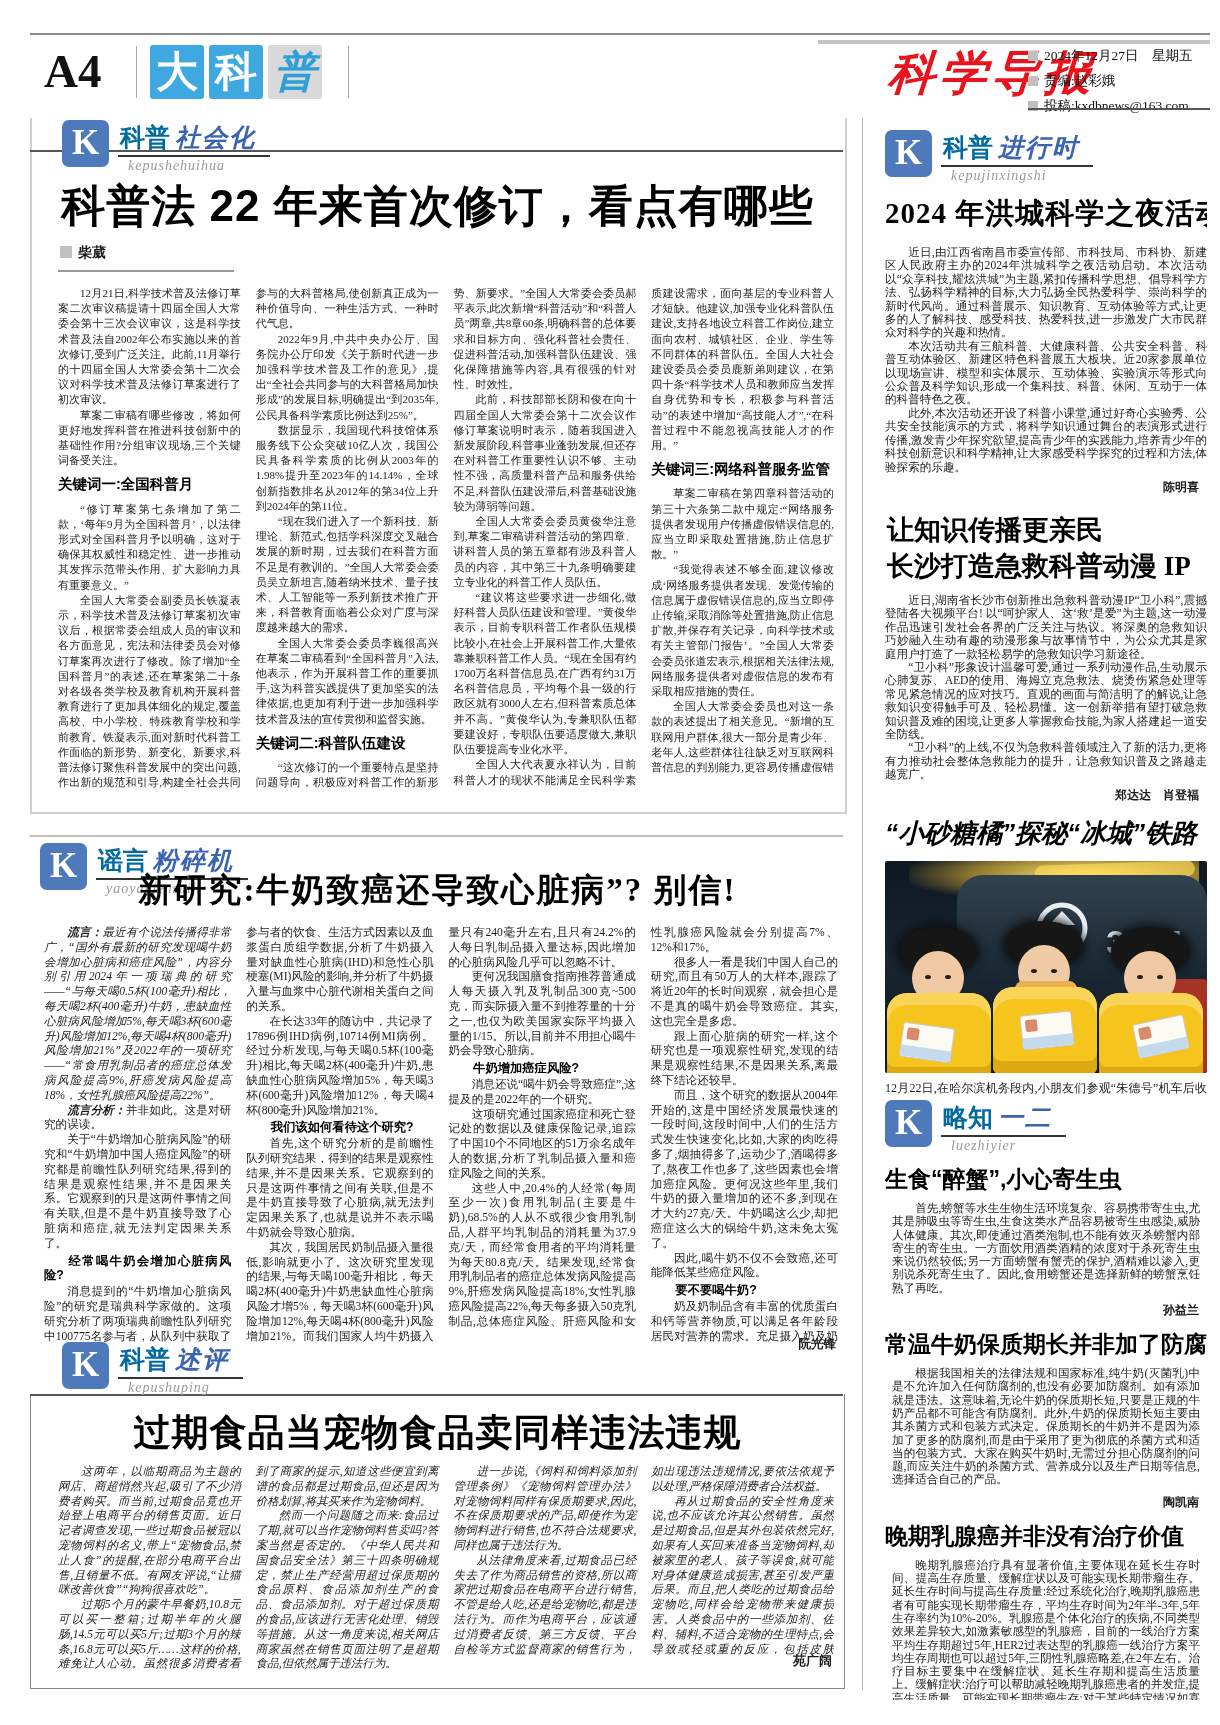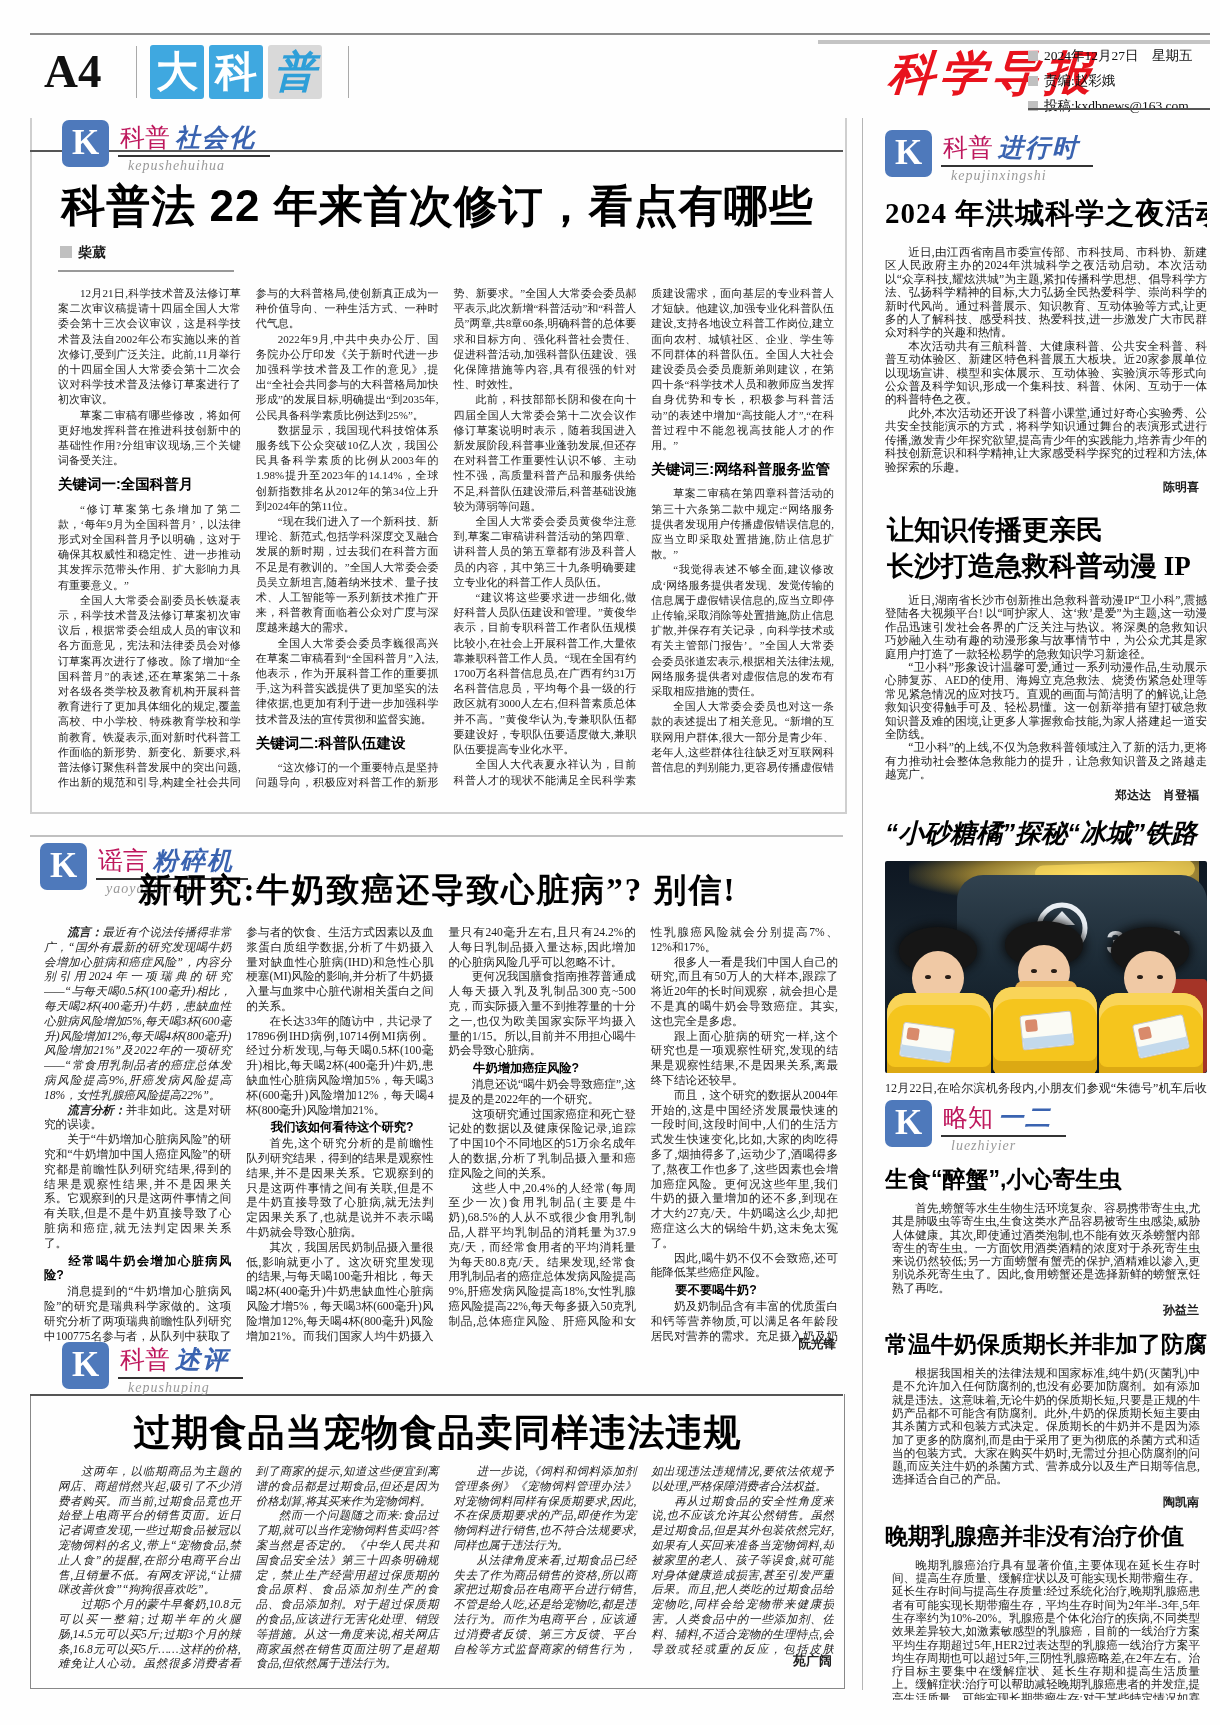--- a/index.html
+++ b/index.html
@@ -20,21 +20,21 @@
   .infoblk{position:absolute;left:1028px;top:40px;width:182px;}
   .inforule-top{position:absolute;left:818px;top:40px;width:392px;height:4px;background:#c4c4c4;}
   .inforow{display:flex;align-items:center;gap:6px;font-size:13.5px;color:#111;margin-top:7px;white-space:nowrap;}
   .sq{display:inline-block;width:10px;height:10px;background:#c0c0c0;flex:none;}
   .inforule-bot{position:absolute;left:1028px;top:108px;width:182px;height:2px;background:#555;}
   
   .badge{display:flex;align-items:flex-start;gap:9px;}
   .kbox{width:47px;height:47px;background:#4e79bb;border-radius:7px;color:#fff;text-align:center;line-height:45px;
         font-size:35px;font-weight:700;font-family:"Liberation Serif",serif;flex:none;}
   .bname{font-size:25px;line-height:29px;padding:3px 14px 3px 2px;border-bottom:2px solid #333;white-space:nowrap;}
-  .b1{font-weight:400;color:#be185d;}
+  .b1{font-weight:700;color:#0369a1;}
   .b2{font-weight:700;font-style:italic;color:#3a63b0;margin-left:5px;letter-spacing:2px;}
   .bpy{font-style:italic;font-size:14px;color:#999;padding:1px 0 0 10px;letter-spacing:1px;}
   .abadge{position:absolute;}
   
   .leadbox{position:absolute;left:30px;top:118px;width:813px;height:694px;
            border-left:2px solid #cfcfcf;border-right:2px solid #cfcfcf;border-bottom:2px solid #cfcfcf;}
   .leadtop{position:absolute;left:30px;top:150px;width:813px;height:2px;background:#555;}
   .leadhead{position:absolute;left:40px;top:178px;width:795px;text-align:center;font-size:44px;line-height:56px;
             font-weight:900;color:#000;letter-spacing:1px;white-space:nowrap;
             font-family:"Liberation Sans","DejaVu Sans",sans-serif;}

